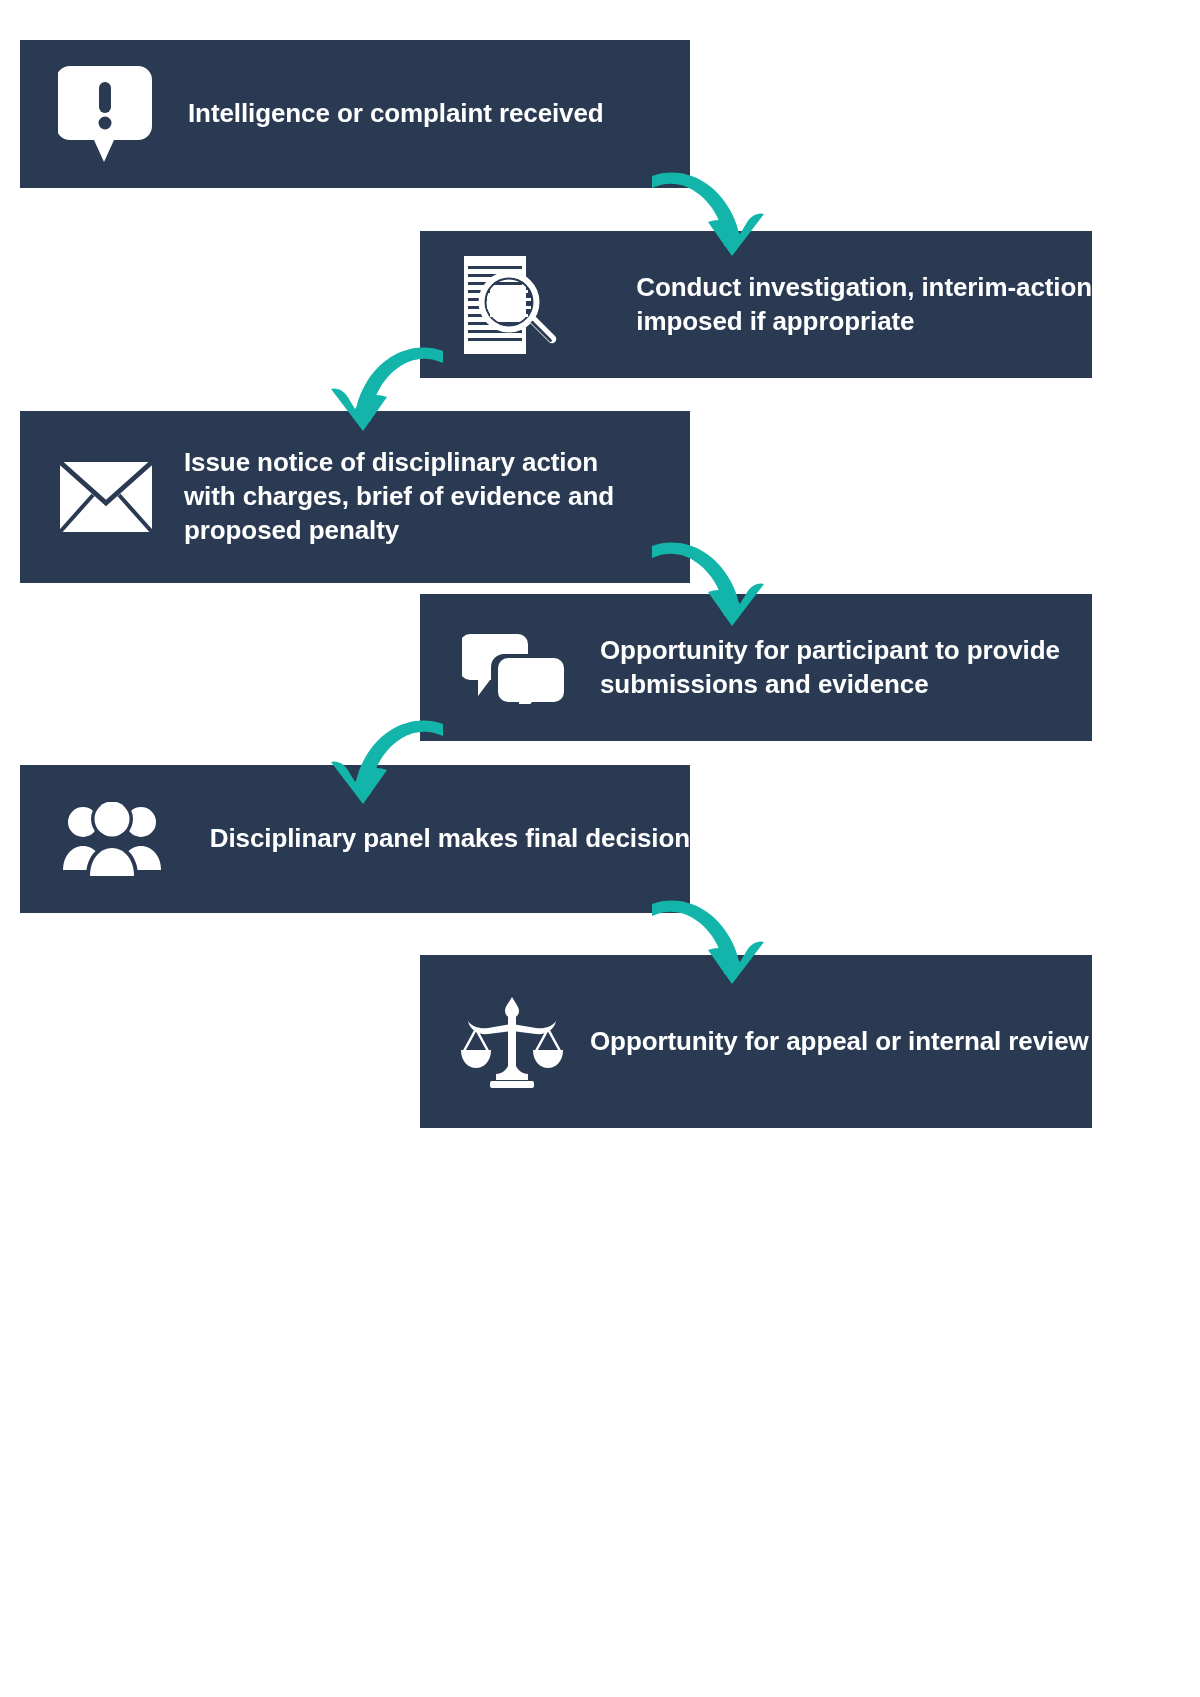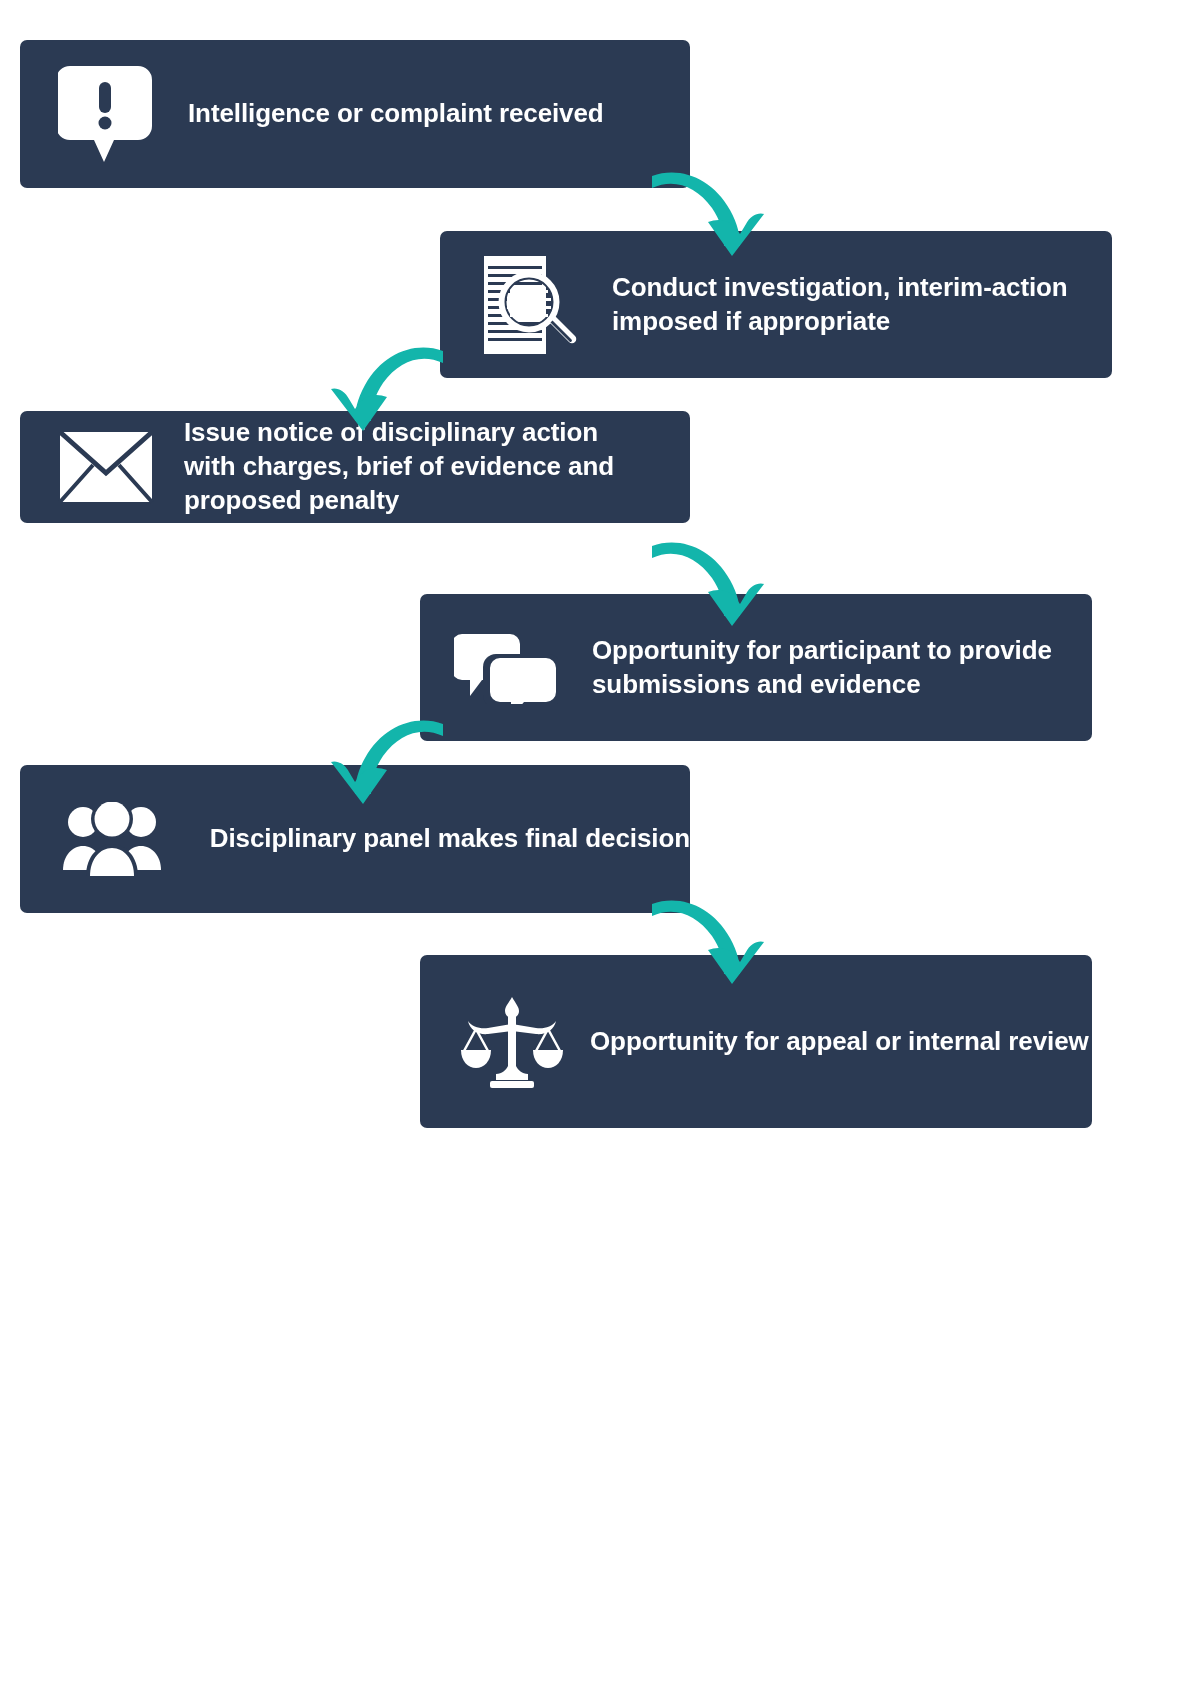--- a/index.html
+++ b/index.html
@@ -18,21 +18,20 @@
     background: #ffffff;
     overflow: hidden;
   }
 
   .step {
     position: absolute;
     background: #2b3a53;
     display: flex;
     align-items: center;
     z-index: 2;
-    border-radius: 7px;
   }
 
   .step-icon {
     flex: 0 0 auto;
     display: flex;
     align-items: center;
     justify-content: center;
   }
 
   .step-label {
@@ -46,23 +45,23 @@
   }
 
   .arrow {
     position: absolute;
     z-index: 3;
     pointer-events: none;
   }
 
   
   #step-1 { left: 20px;  top: 40px;   width: 670px;  height: 148px; }
-  #step-2 { left: 440px; top: 231px;  width: 672px;  height: 147px; }
-  #step-3 { left: 20px;  top: 411px;  width: 670px;  height: 112px; }
-  #step-4 { left: 420px; top: 594px;  width: 672px;  height: 147px; }
+  #step-2 { left: 420px; top: 231px;  width: 672px;  height: 147px; justify-content: space-between; }
+  #step-3 { left: 20px;  top: 411px;  width: 670px;  height: 172px; }
+  #step-4 { left: 420px; top: 594px;  width: 672px;  height: 147px; padding-left: 8px; }
   #step-5 { left: 20px;  top: 765px;  width: 670px;  height: 148px; justify-content: space-between; }
   #step-6 { left: 420px; top: 955px;  width: 672px;  height: 173px; }
 
   #step-1 .step-icon { width: 128px; margin-left: 22px; }
   #step-2 .step-icon { width: 128px; margin-left: 22px; }
   #step-3 .step-icon { width: 128px; margin-left: 22px; }
   #step-4 .step-icon { width: 128px; margin-left: 22px; }
   #step-5 .step-icon { width: 128px; margin-left: 28px; }
   #step-6 .step-icon { width: 128px; margin-left: 28px; }
 

